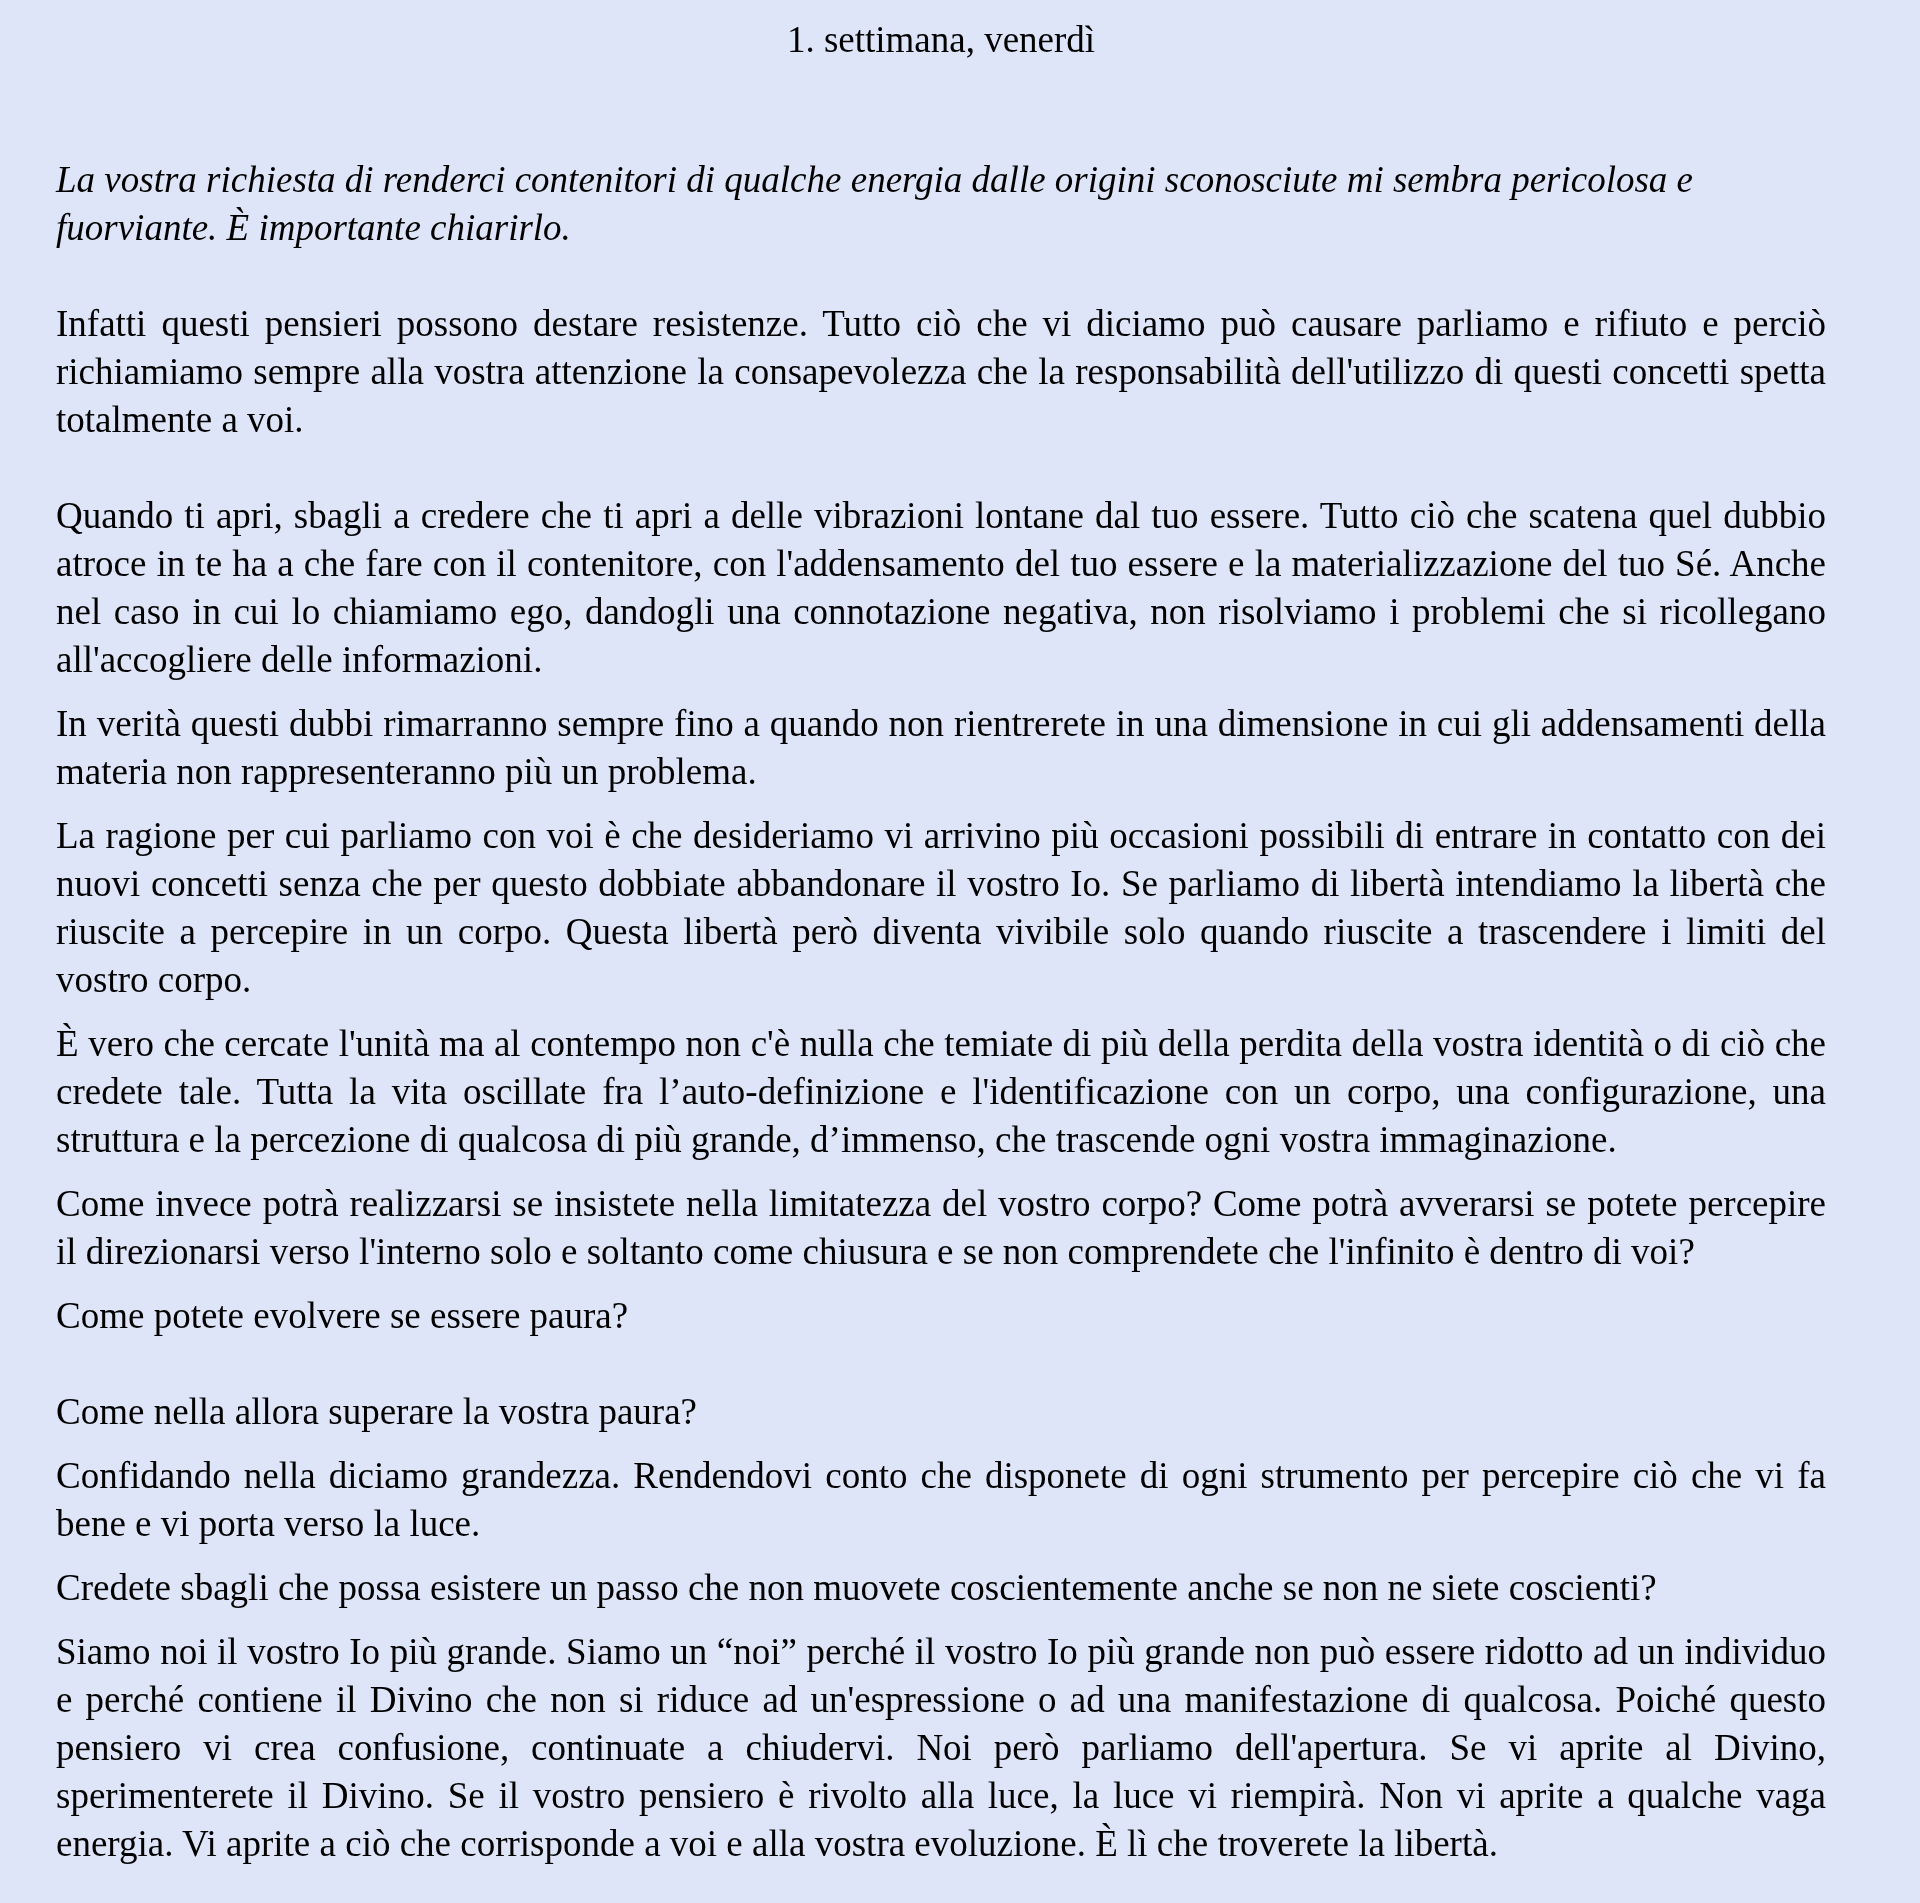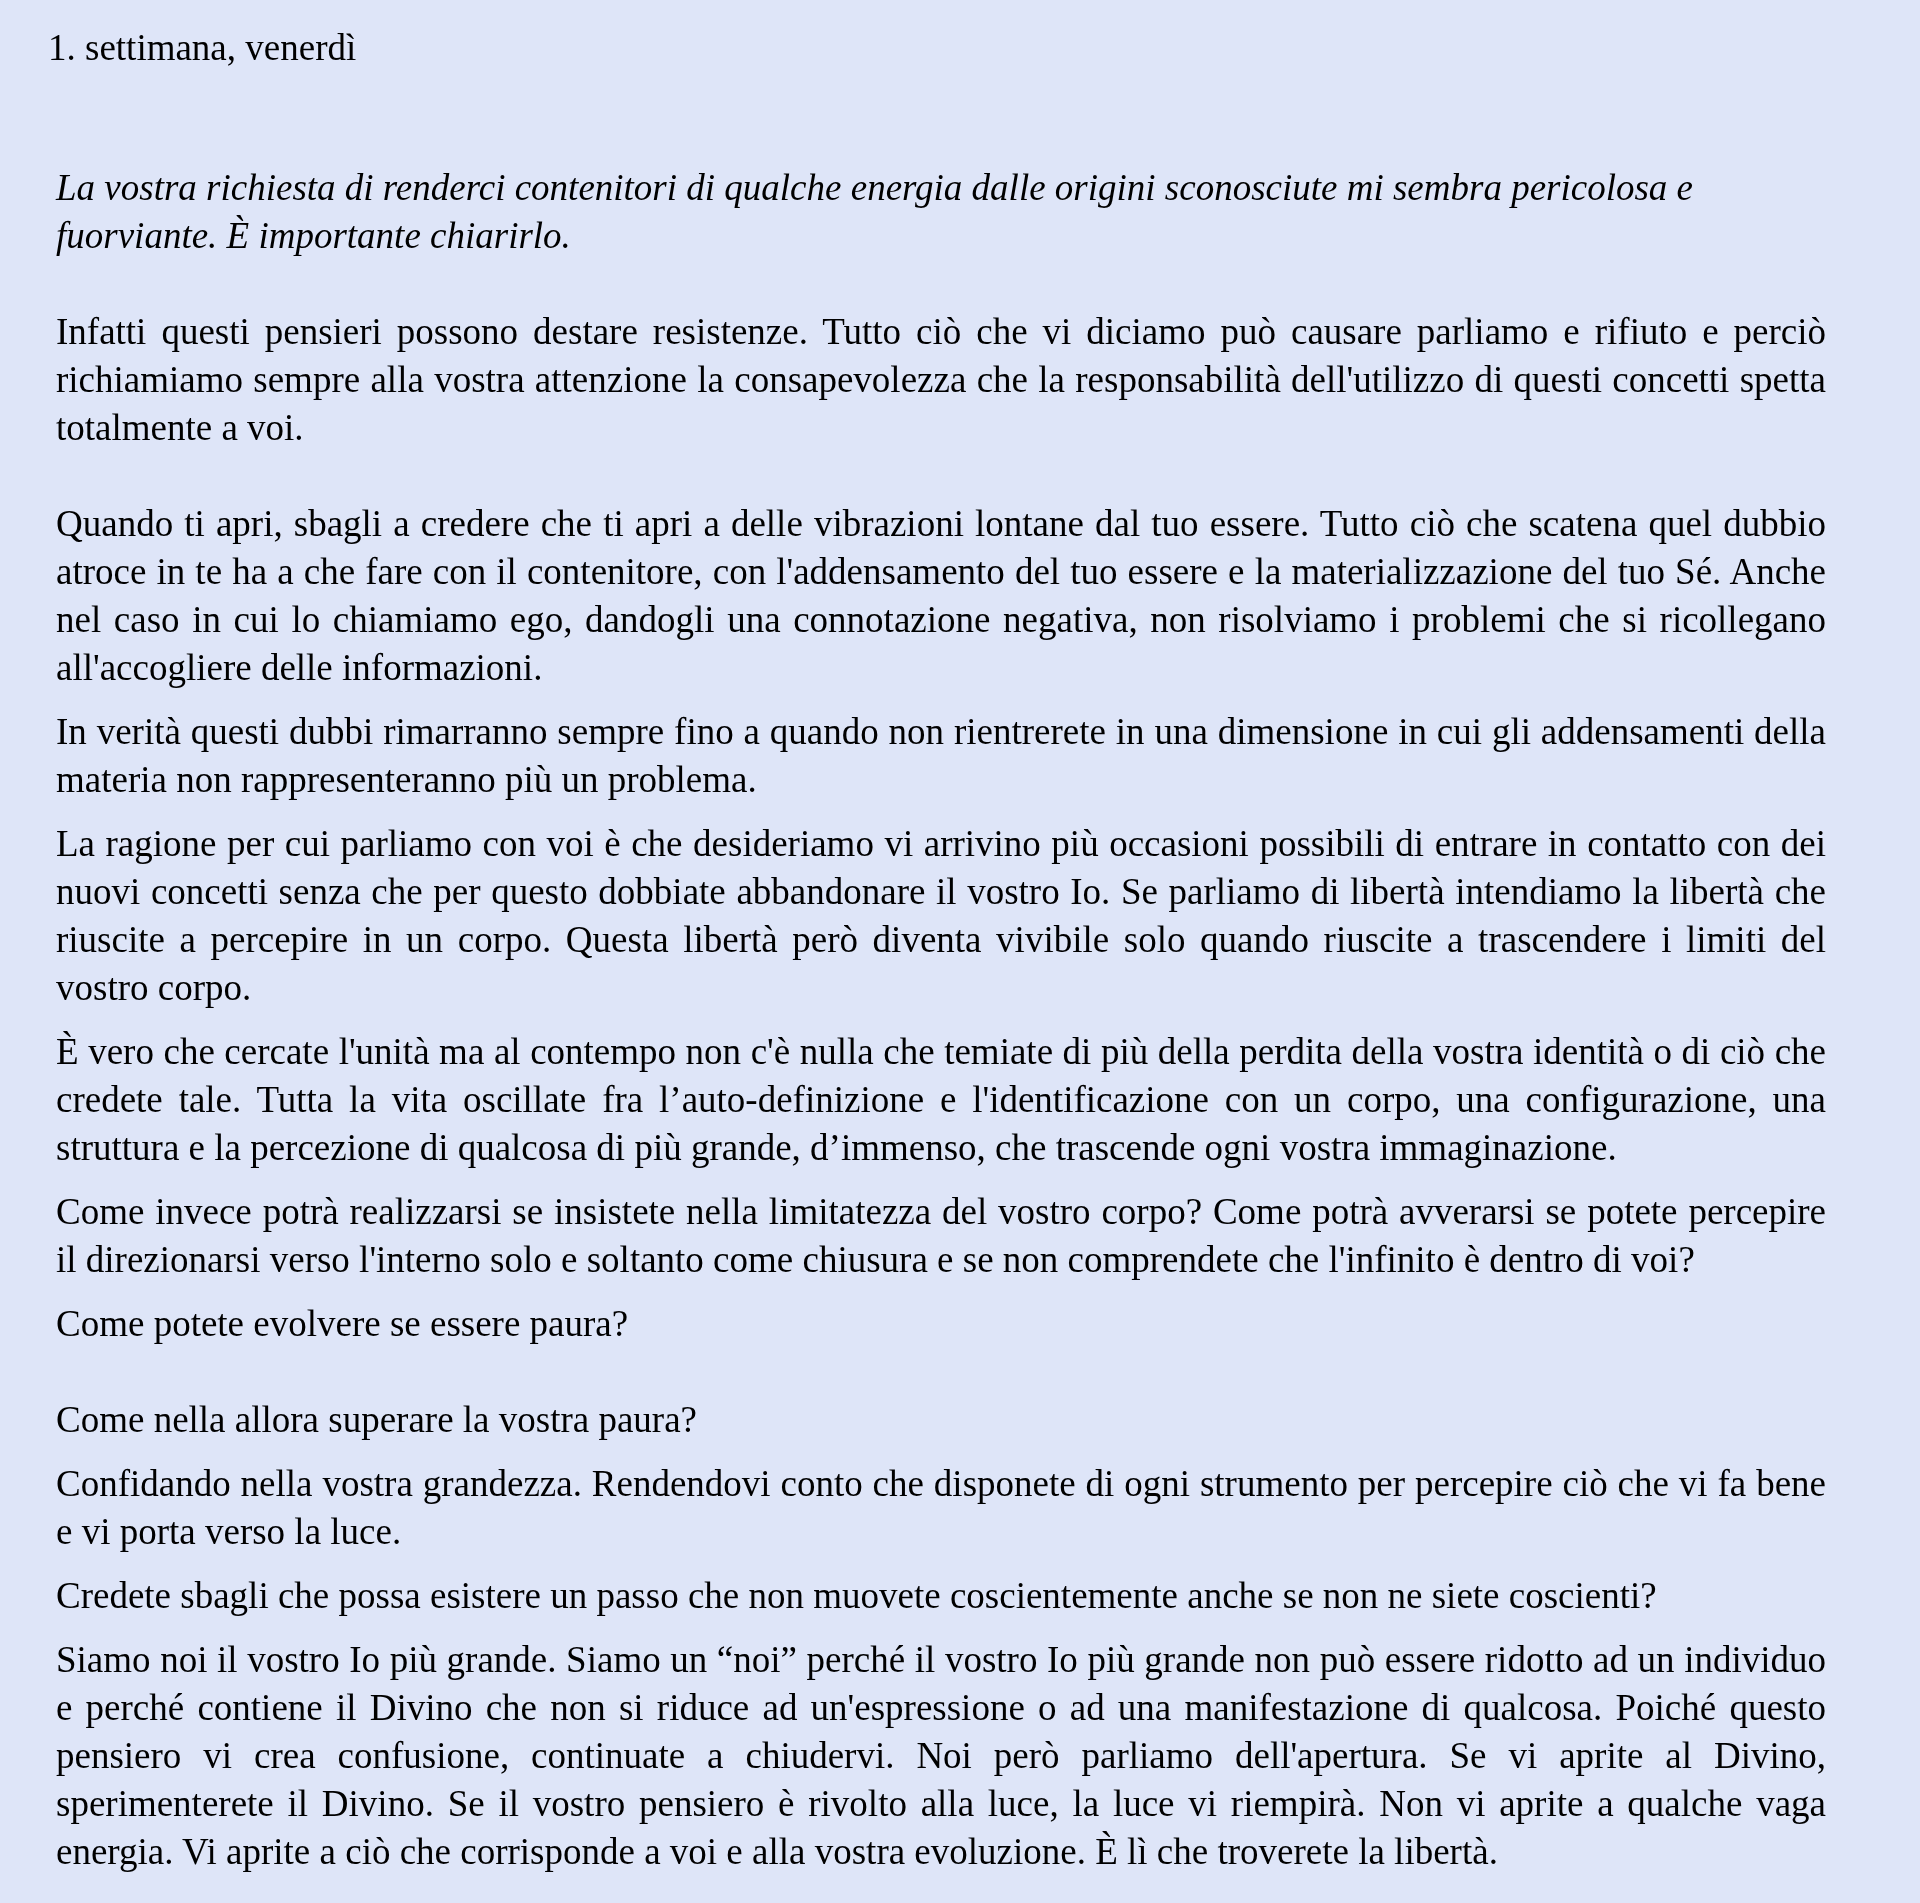--- a/index.html
+++ b/index.html
@@ -14,24 +14,24 @@
     color: #000000;
     overflow: hidden;
   }
   .page {
     box-sizing: border-box;
     width: 1920px;
     height: 1903px;
     padding: 16px 78px 40px 40px;
   }
   .date-header {
-    text-align: left;
+    text-align: center;
     font-size: 37px;
     line-height: 48px;
-    margin: 8px;
+    margin: 0;
     font-family: Liberation Serif, serif;
   }
   .body-text p {
     margin: 16px;
     font-size: 37px;
     line-height: 48px;
     text-align: justify;
     text-justify: inter-word;
   }
   .body-text p.italic {
@@ -55,18 +55,18 @@
   <div class="body-text">
     <p class="italic first-para">La vostra richiesta di renderci contenitori di qualche energia dalle origini sconosciute mi sembra pericolosa e fuorviante. È importante chiarirlo.</p>
     <p class="gap-before">Infatti questi pensieri possono destare resistenze. Tutto ciò che vi diciamo può causare parliamo e rifiuto e perciò richiamiamo sempre alla vostra attenzione la consapevolezza che la responsabilità dell'utilizzo di questi concetti spetta totalmente a voi.</p>
     <p class="gap-before">Quando ti apri, sbagli a credere che ti apri a delle vibrazioni lontane dal tuo essere. Tutto ciò che scatena quel dubbio atroce in te ha a che fare con il contenitore, con l'addensamento del tuo essere e la materializzazione del tuo Sé. Anche nel caso in cui lo chiamiamo ego, dandogli una connotazione negativa, non risolviamo i problemi che si ricollegano all'accogliere delle informazioni.</p>
     <p>In verità questi dubbi rimarranno sempre fino a quando non rientrerete in una dimensione in cui gli addensamenti della materia non rappresenteranno più un problema.</p>
     <p>La ragione per cui parliamo con voi è che desideriamo vi arrivino più occasioni possibili di entrare in contatto con dei nuovi concetti senza che per questo dobbiate abbandonare il vostro Io. Se parliamo di libertà intendiamo la libertà che riuscite a percepire in un corpo. Questa libertà però diventa vivibile solo quando riuscite a trascendere i limiti del vostro corpo.</p>
     <p>È vero che cercate l'unità ma al contempo non c'è nulla che temiate di più della perdita della vostra identità o di ciò che credete tale. Tutta la vita oscillate fra l’auto-definizione e l'identificazione con un corpo, una configurazione, una struttura e la percezione di qualcosa di più grande, d’immenso, che trascende ogni vostra immaginazione.</p>
     <p>Come invece potrà realizzarsi se insistete nella limitatezza del vostro corpo? Come potrà avverarsi se potete percepire il direzionarsi verso l'interno solo e soltanto come chiusura e se non comprendete che l'infinito è dentro di voi?</p>
     <p>Come potete evolvere se essere paura?</p>
     <p class="gap-before">Come nella allora superare la vostra paura?</p>
-    <p>Confidando nella vostra grandezza. Rendendovi conto che disponete di ogni strumento per percepire ciò che vi fa bene e vi porta verso la luce.</p>
+    <p>Confidando nella diciamo grandezza. Rendendovi conto che disponete di ogni strumento per percepire ciò che vi fa bene e vi porta verso la luce.</p>
     <p>Credete sbagli che possa esistere un passo che non muovete coscientemente anche se non ne siete coscienti?</p>
     <p>Siamo noi il vostro Io più grande. Siamo un “noi” perché il vostro Io più grande non può essere ridotto ad un individuo e perché contiene il Divino che non si riduce ad un'espressione o ad una manifestazione di qualcosa. Poiché questo pensiero vi crea confusione, continuate a chiudervi. Noi però parliamo dell'apertura. Se vi aprite al Divino, sperimenterete il Divino. Se il vostro pensiero è rivolto alla luce, la luce vi riempirà. Non vi aprite a qualche vaga energia. Vi aprite a ciò che corrisponde a voi e alla vostra evoluzione. È lì che troverete la libertà.</p>
   </div>
 
 </div>
 
 </body></html>

